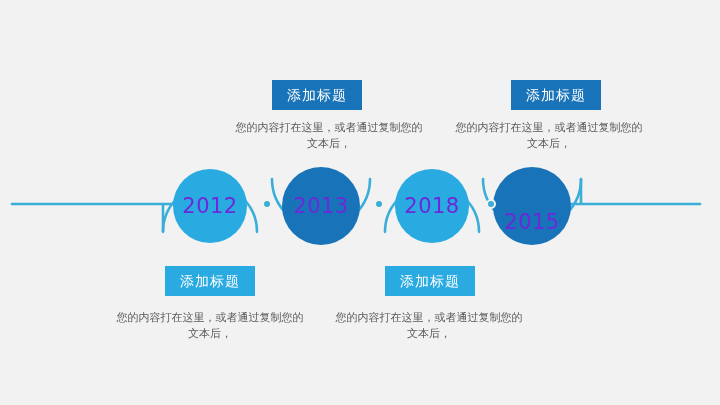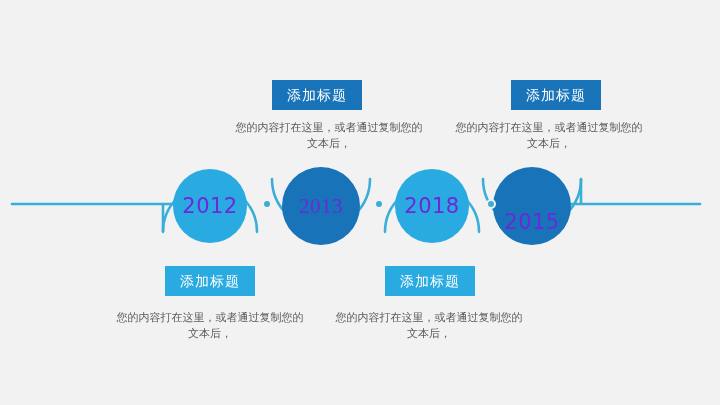--- a/index.html
+++ b/index.html
@@ -92,21 +92,21 @@
         <circle cx="267" cy="204" r="3" fill="#3aaed8"></circle>
         <circle cx="379" cy="204" r="5" fill="#f2f2f2"></circle>
         <circle cx="379" cy="204" r="3" fill="#3aaed8"></circle>
         <circle cx="491" cy="204" r="5" fill="#f2f2f2"></circle>
         <circle cx="491" cy="204" r="3" fill="#3aaed8"></circle>
       </g>
   </svg>
 
   <div id="year-layer">
       <div class="year-label" style="left: 210px; top: 206px;">2012</div>
-      <div class="year-label" style="left: 321px; top: 206px; font-family: Liberation Serif, serif;">2013</div>
+      <div class="year-label" style="left: 321px; top: 206px;">2013</div>
       <div class="year-label" style="left: 432px; top: 206px;">2018</div>
       <div class="year-label" style="left: 532px; top: 222px;">2015</div>
     </div>
   <div id="chip-layer">
       <div class="title-chip chip-light" style="left: 210px; top: 266px; background: rgb(41, 171, 226);">添加标题</div>
       <div class="title-chip chip-dark" style="left: 317px; top: 80px; background: rgb(24, 115, 184);">添加标题</div>
       <div class="title-chip chip-light" style="left: 430px; top: 266px; background: rgb(41, 171, 226);">添加标题</div>
       <div class="title-chip chip-dark" style="left: 556px; top: 80px; background: rgb(24, 115, 184);">添加标题</div>
     </div>
   <div id="desc-layer">

